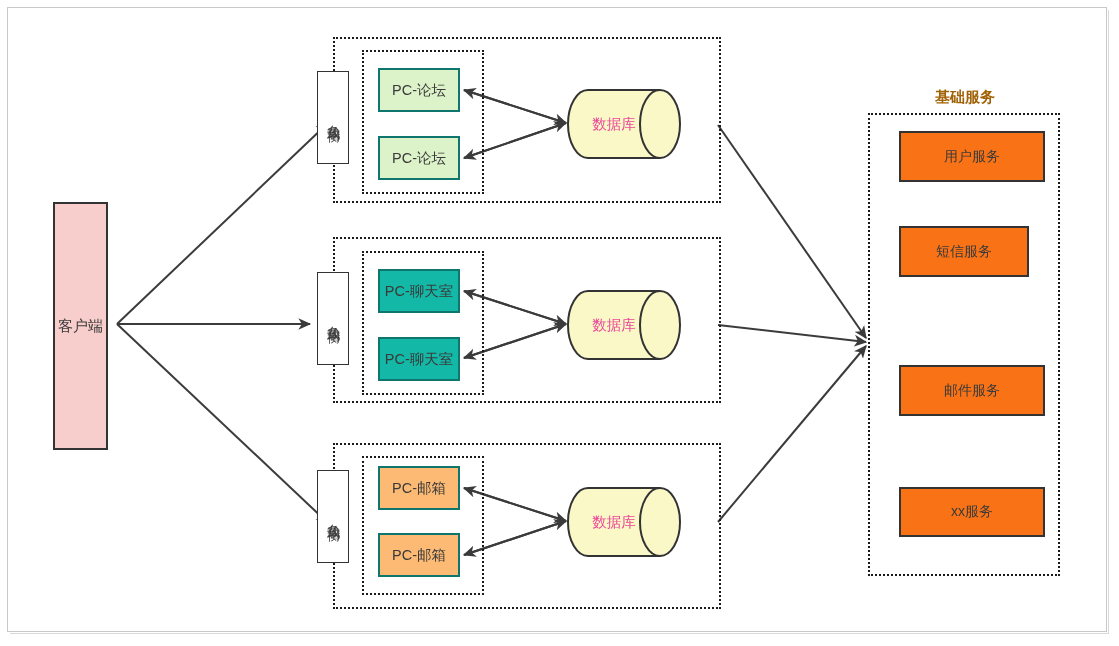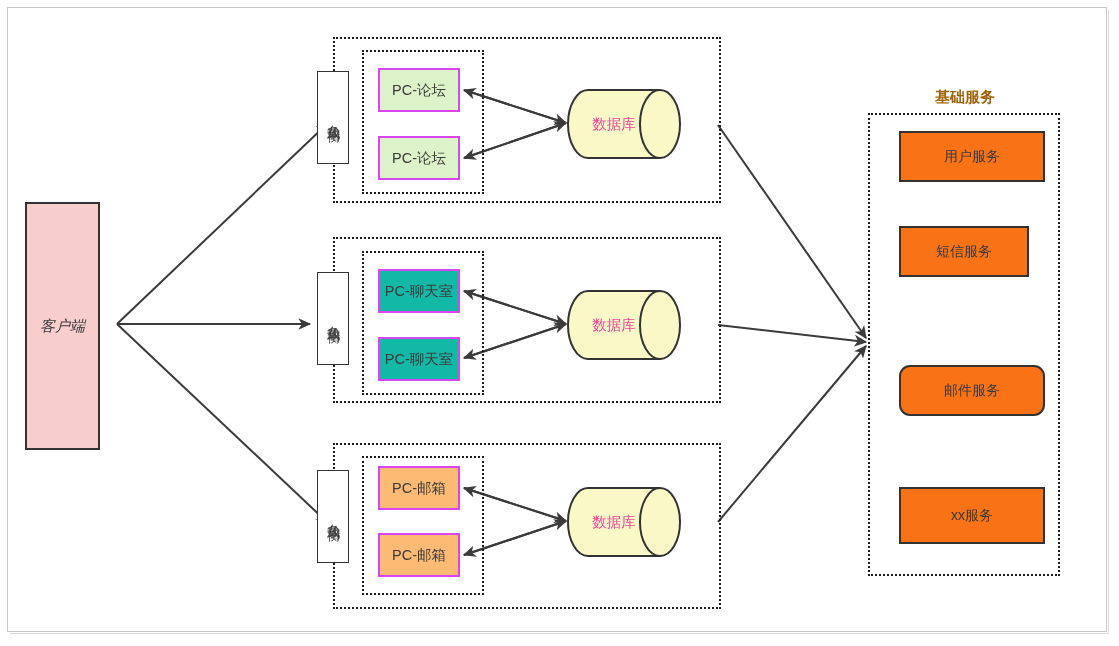--- a/index.html
+++ b/index.html
@@ -53,21 +53,21 @@
     font-size:13px;
     color:#3b3b3b;
     writing-mode:vertical-rl;
     text-orientation:upright;
     letter-spacing:2px;
     display:flex;
     align-items:center;
     justify-content:center;
   }
   .app-box{
-    border:2px solid #d946ef;
+    border:2px solid #0f766e;
     font-size:14.5px;
   }
   .app-green{background:#dcf2c8;}
   .app-cyan{background:#14b8a6;}
   .app-violet{background:#fdba74;}
   .svc-box{
     border:2px solid #333333;
     background:#f97316;
     font-size:14px;
   }
@@ -134,21 +134,21 @@
       <line x1="464" y1="555" x2="566" y2="521" marker-end="url(#arrow)"></line>
     </g>
 
     <g stroke="#3b3b3b" stroke-width="2" fill="none">
       <line x1="718" y1="125" x2="866" y2="338" marker-end="url(#arrow)"></line>
       <line x1="718" y1="325" x2="866" y2="342" marker-end="url(#arrow)"></line>
       <line x1="718" y1="522" x2="866" y2="346" marker-end="url(#arrow)"></line>
     </g>
   </svg>
 
-  <div class="node client-box" style="left:25px;top:202px;width:75px;height:248px;font-style:italic;">客户端</div>
+  <div class="node client-box" style="left:53px;top:202px;width:55px;height:248px;">客户端</div>
 
   <div class="group-dotted" style="left:333px;top:37px;width:388px;height:166px;"></div>
   <div class="group-dotted thin" style="left:362px;top:50px;width:122px;height:144px;"></div>
 
   <div class="node lb-box" style="left:317px;top:71px;width:32px;height:93px;">负载均衡</div>
 
   <div class="node app-box app-green" style="left:378px;top:68px;width:82px;height:44px;">PC-论坛</div>
   <div class="node app-box app-green" style="left:378px;top:136px;width:82px;height:44px;">PC-论坛</div>
 
   <svg class="cyl" style="left:566px;top:88px;width:116px;height:72px;" viewBox="0 0 116 72">
@@ -184,15 +184,15 @@
     <path d="M 94 2 A 20 34 0 0 0 94 70" fill="none" stroke="#333333" stroke-width="2"></path>
   </svg>
   <div class="cyl-label" style="left:566px;top:486px;width:96px;height:72px;">数据库</div>
 
   <div class="svc-title" style="left:865px;top:88px;">基础服务</div>
 
   <div class="group-dotted" style="left:868px;top:113px;width:192px;height:463px;"></div>
 
   <div class="node svc-box" style="left:899px;top:131px;width:146px;height:51px;">用户服务</div>
   <div class="node svc-box" style="left:899px;top:226px;width:130px;height:51px;">短信服务</div>
-  <div class="node svc-box" style="left:899px;top:365px;width:146px;height:51px;border-radius:11px;">邮件服务</div>
-  <div class="node svc-box" style="left:899px;top:487px;width:146px;height:57px;">xx服务</div>
+  <div class="node svc-box" style="left:899px;top:365px;width:146px;height:51px;">邮件服务</div>
+  <div class="node svc-box" style="left:899px;top:487px;width:146px;height:50px;">xx服务</div>
 </div>
 
 </body></html>

